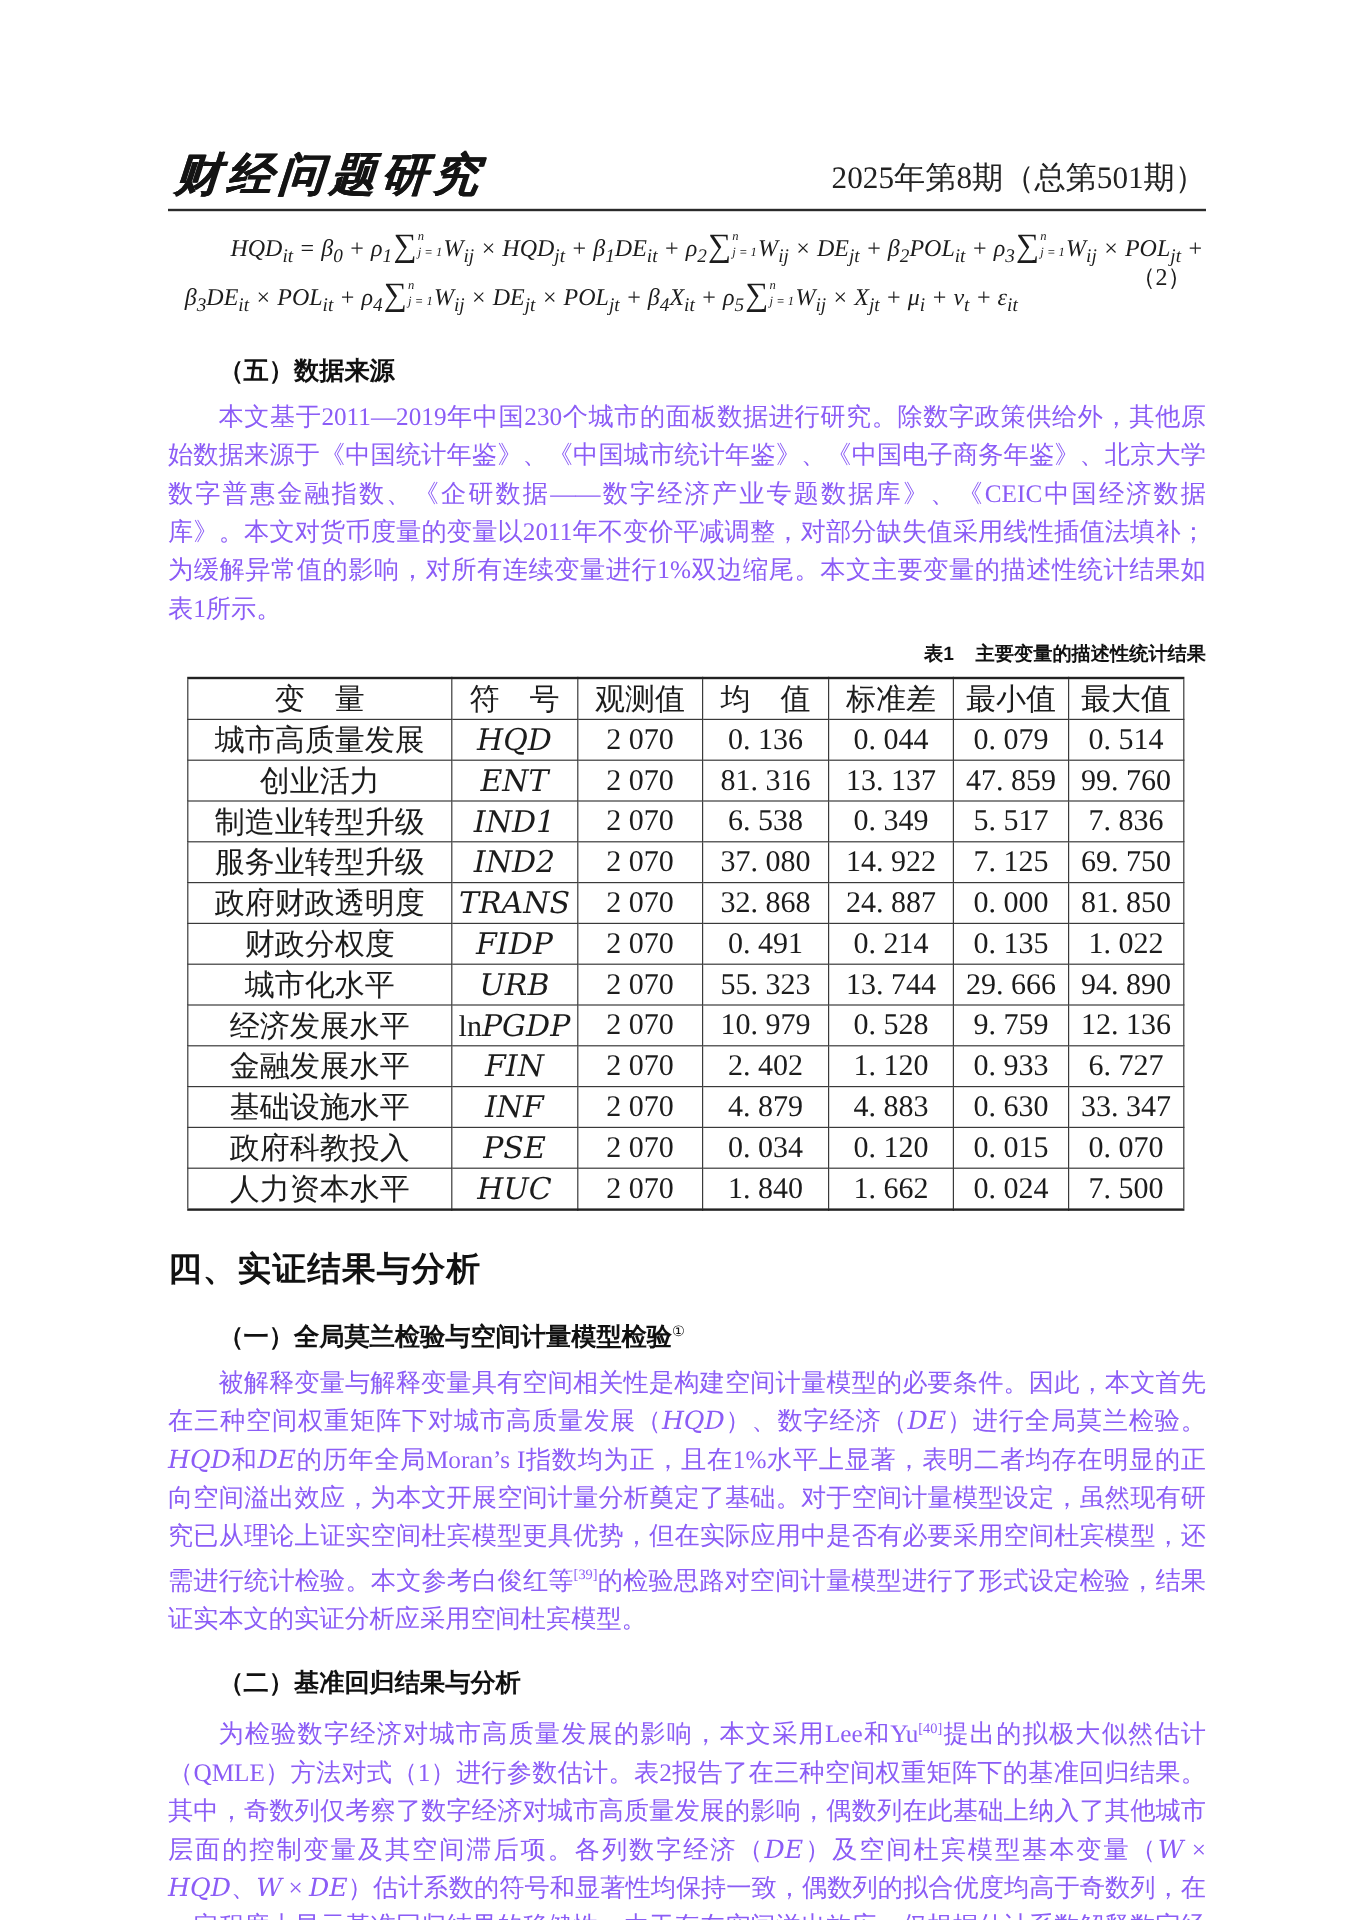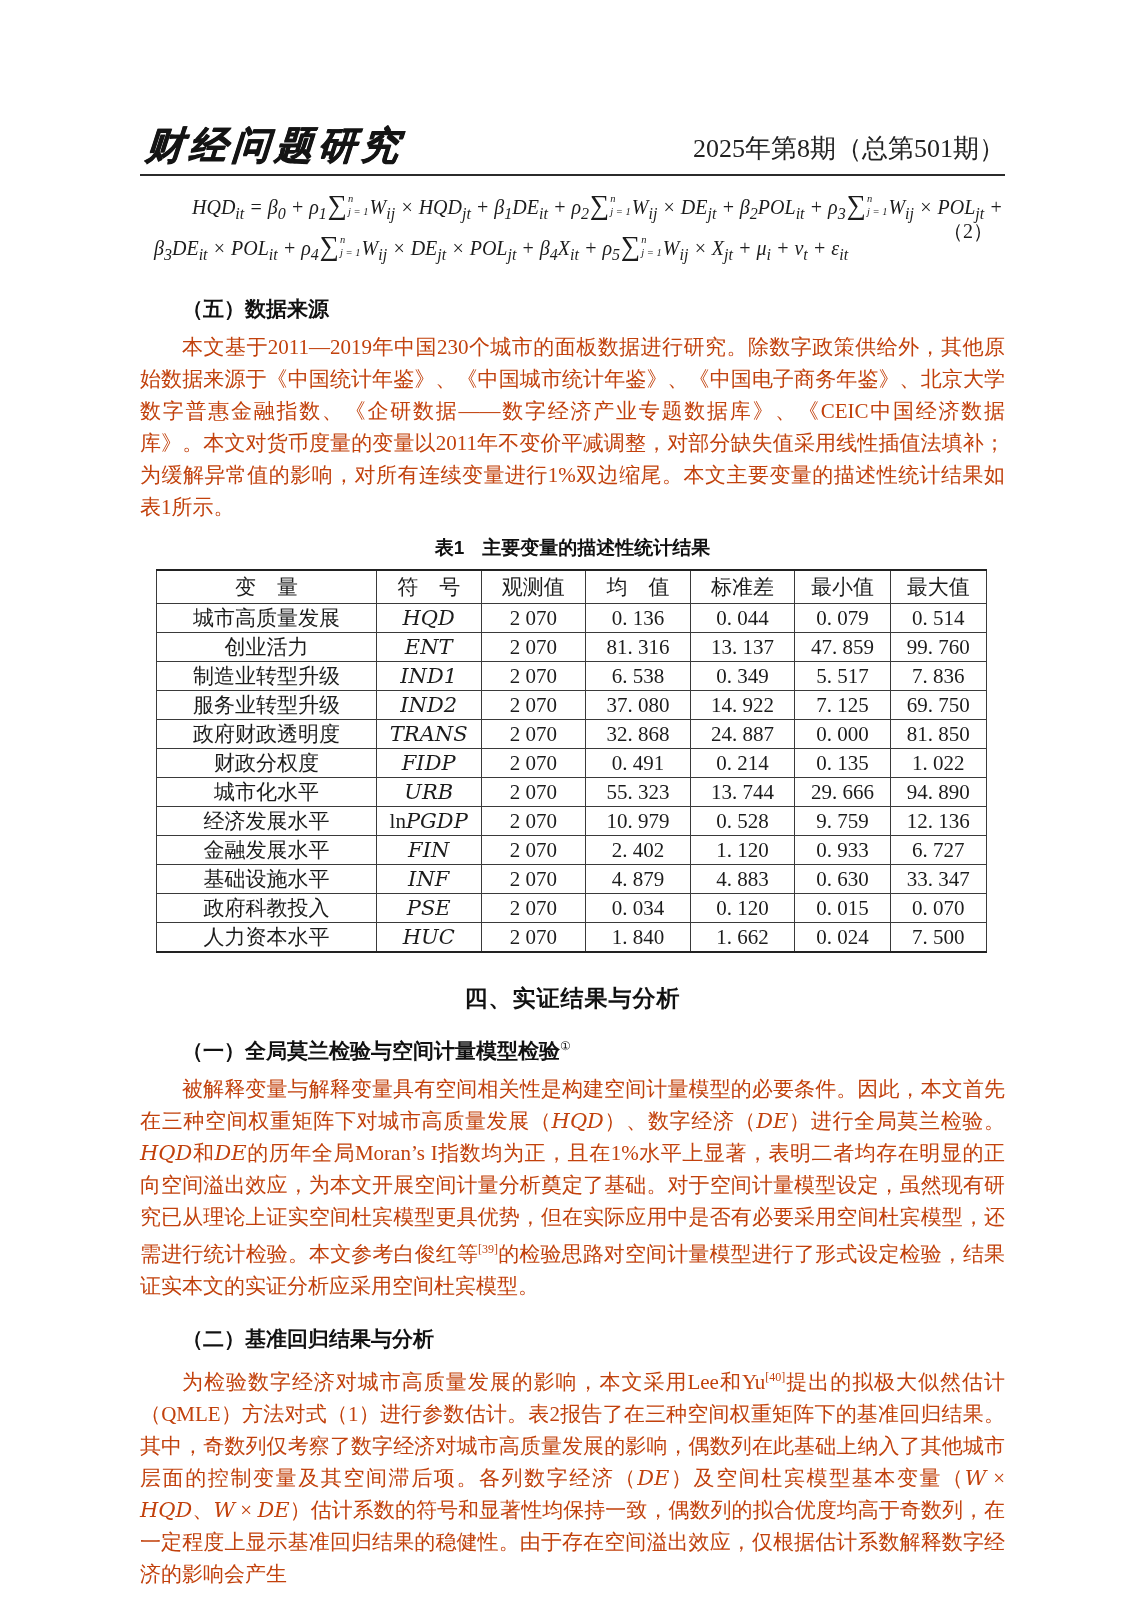--- a/index.html
+++ b/index.html
@@ -48,44 +48,44 @@
   .sumstack{display:inline-flex;flex-direction:column;justify-content:center;
     font-size:10.5px;line-height:1.15;margin-left:1px;vertical-align:middle;}
   
   .sub-heading{
     font-family:Liberation Serif, serif;
     font-size:21px;font-weight:bold;color:#111;
     margin:23px 0 8px 0;padding-left:42px;
   }
   .section-heading{
     font-family:"Liberation Sans","DejaVu Sans",sans-serif;
-    font-size:23px;font-weight:bold;color:#111;
-    text-align:center;margin:30px 0 20px 0;letter-spacing:1px;
+    font-size:28px;font-weight:bold;color:#111;
+    margin:30px 0 20px 0;letter-spacing:1px;
   }
   .sub-heading sup{font-size:12px;font-weight:normal;}
   
   .body-para{
     font-size:21px;line-height:32px;
     text-align:justify;text-indent:2em;
-    margin:0 0 6px 0;color:#c2410c;
+    margin:0 0 6px 0;color:#8b5cf6;
   }
   .body-para i{font-family:"DejaVu Serif","Liberation Serif",serif;}
   .body-para sup{font-size:12px;}
   
   .table-caption{
     font-family:"Liberation Sans","DejaVu Sans",sans-serif;
-    font-size:19px;font-weight:bold;text-align:center;
+    font-size:16px;font-weight:bold;text-align:right;
     margin:12px 0 8px 0;color:#111;
   }
   .cap-gap{display:inline-block;width:18px;}
   .stats-table{
     border-collapse:collapse;
     width:calc(100% - 34px);
     margin:0 18px 0 16px;
-    font-size:21px;
+    font-size:25px;
     border-top:2.5px solid #222;
     border-bottom:2.5px solid #222;
   }
   .stats-table th,.stats-table td{
     border:1px solid #3a3a3a;
     text-align:center;vertical-align:middle;
     padding:0 4px;height:25px;font-weight:normal;
     white-space:nowrap;
   }
   .stats-table th{height:32px;}

